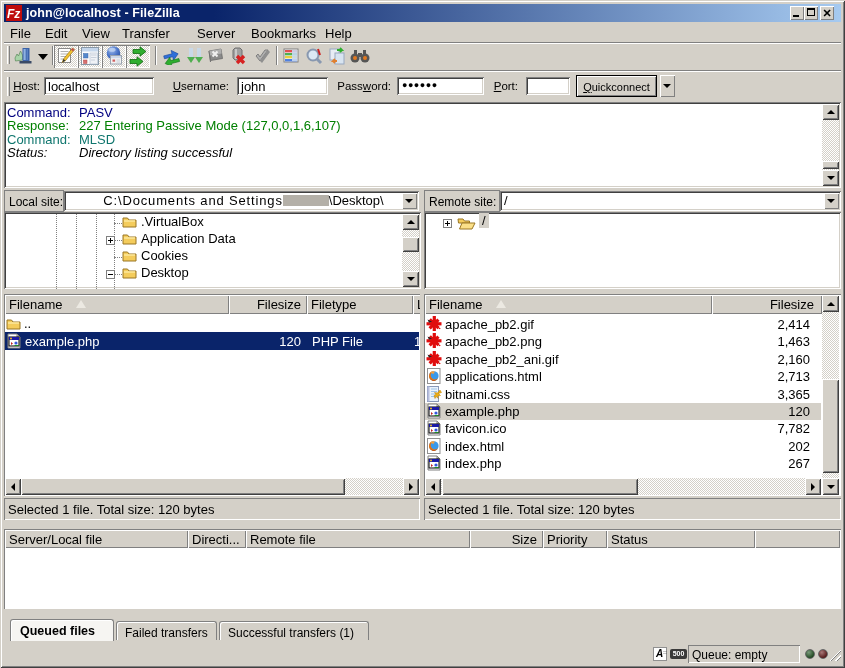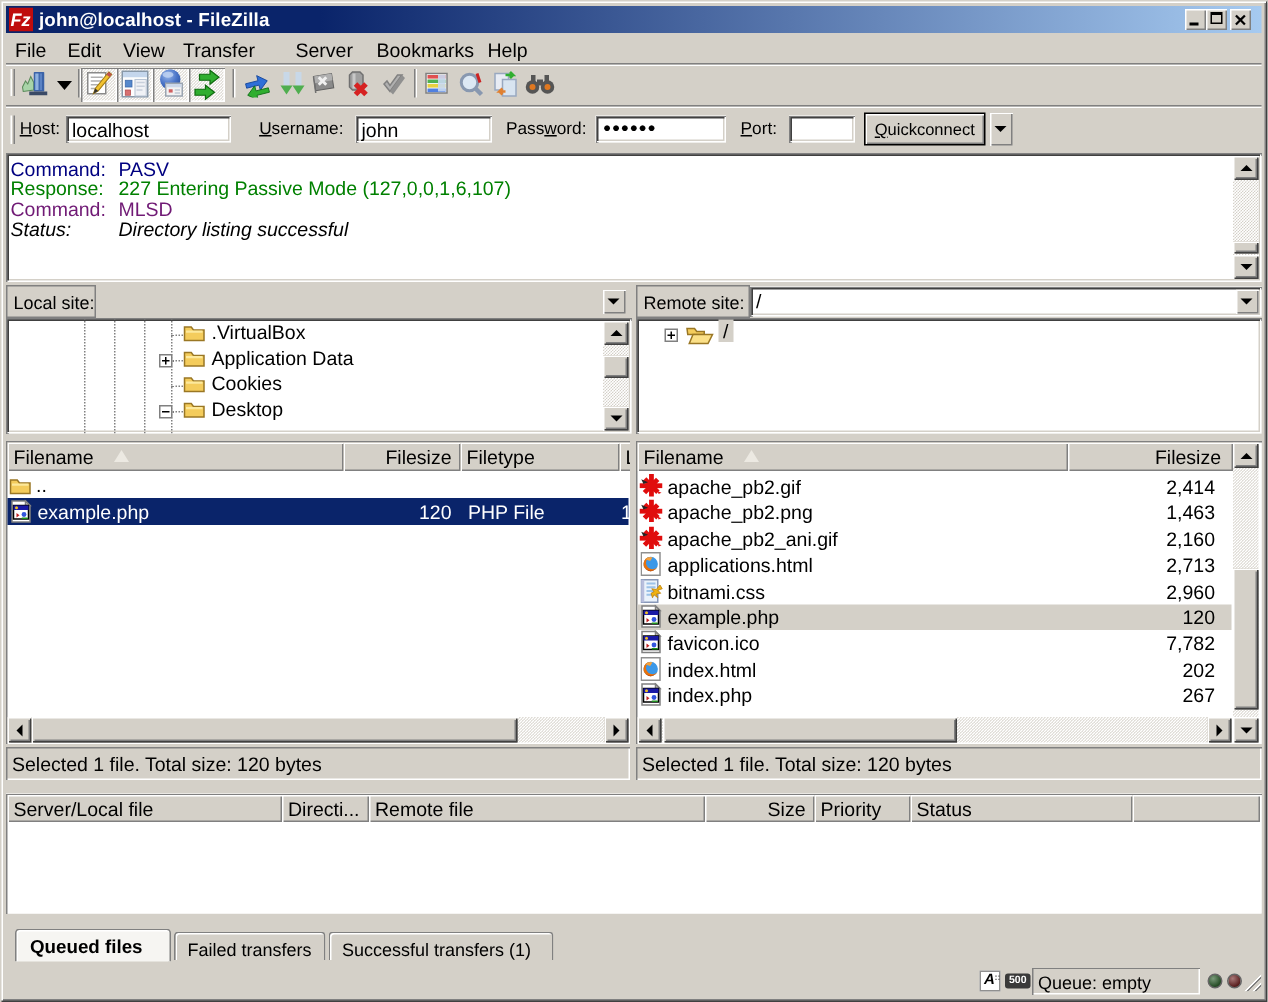--- a/index.html
+++ b/index.html
@@ -184,36 +184,37 @@
  <div class="abs" style="left:572px;top:3px;width:81px;height:22px;border:1px solid #000;background:#d4d0c8;box-shadow:inset 1px 1px 0 #fff, inset -1px -1px 0 #808080;text-align:center;padding-top:5px;font-size:11px;"><u>Q</u>uickconnect</div>
  <div class="abs raised1" style="left:656px;top:3px;width:15px;height:22px;background:#d4d0c8;">
         <div class="tri-d abs" style="left:3px;top:9px;"></div>
       </div>
 </div>
 
 <div class="abs sunken" style="left:4px;top:102px;width:837px;height:86px;background:#fff;"></div>
 <div class="abs" id="log" style="left:6px;top:104px;width:816px;height:82px;overflow:hidden;line-height:13.3px;padding-top:2px;">
  <div style="color:#000080;"><span style="display:inline-block;width:73px;padding-left:1px;">Command:</span>PASV</div>
  <div style="color:#008000;"><span style="display:inline-block;width:73px;padding-left:1px;">Response:</span>227 Entering Passive Mode (127,0,0,1,6,107)</div>
- <div style="color:#701a75;"><span style="display:inline-block;width:73px;padding-left:1px;">Command:</span>MLSD</div>
+ <div style="color:#0f766e;"><span style="display:inline-block;width:73px;padding-left:1px;">Command:</span>MLSD</div>
  <div style="color:#000000;font-style:italic;"><span style="display:inline-block;width:73px;padding-left:1px;">Status:</span>Directory listing successful</div>
 </div>
 
 <div class="abs dither" id="logsb" style="left:822px;top:104px;width:17px;height:82px;">
  <div class="sbbtn" style="left:0;top:0;width:17px;height:16px;">
         <div class="tri-u"></div>
       </div>
  <div class="thumb" style="left:0;top:57px;width:17px;height:8px;"></div>
  <div class="sbbtn" style="left:0;top:66px;width:17px;height:16px;">
         <div class="tri-d"></div>
       </div>
 </div>
 
 <div class="abs" id="localsite" style="left:4px;top:190px;width:416px;height:100px;text-align:center;">
  <div class="abs" style="left:0;top:0;width:60px;height:22px;border:1px solid #808080;background:#d4d0c8;padding:4px 0 0 4px;font-size:12px;white-space:nowrap;">Local site:</div>
+ <div class="abs sunken" style="left:60px;top:1px;width:355px;height:20px;background:#fff;padding:2px 0 0 4px;white-space:nowrap;overflow:hidden;"><span style="letter-spacing:0.85px;">C:\Documents and Settings</span><span style="display:inline-block;width:46px;height:11px;background:#b4b0a8;vertical-align:-1px;"></span>\Desktop\</div>
  <div class="abs raised1" style="left:398px;top:3px;width:15px;height:16px;background:#d4d0c8;">
         <div class="tri-d abs" style="left:3px;top:6px;"></div>
       </div>
  <div class="abs sunken" style="left:0;top:22px;width:417px;height:77px;background:#fff;overflow:hidden;">
   <div class="abs" style="left:52px;top:0;width:1px;height:77px;border-left:1px dotted #808080;"></div>
   <div class="abs" style="left:72px;top:0;width:1px;height:77px;border-left:1px dotted #808080;"></div>
   <div class="abs" style="left:92px;top:0;width:1px;height:77px;border-left:1px dotted #808080;"></div>
   <div class="abs" style="left:110px;top:0;width:1px;height:77px;border-left:1px dotted #808080;"></div>
 
   <div class="abs" style="left:110px;top:11px;width:10px;height:1px;border-top:1px dotted #808080;"></div>
@@ -392,21 +393,21 @@
    <div class="abs" style="left:295px;top:1px;width:90px;text-align:right;">2,713</div>
   </div>
   <div class="abs" style="left:1px;top:92px;width:396px;height:17px;">
    <div class="abs" style="left:2px;top:0;"><svg width="15" height="16">
               <rect x="0.5" y="0.5" width="11" height="15" fill="#eaf2fb" stroke="#8898b8"></rect>
               <rect x="0.5" y="0.5" width="2" height="15" fill="#b8bedd"></rect>
               <path d="M4,3 h6 M4,5.5 h6 M4,8 h6 M4,10.5 h5" stroke="#9cc2e8" stroke-width="1.2"></path>
               <path d="M13,4 l1.5,2.5 -3,1 2,2 -3,.5 1,2.5 -2.5,-2 -1,2 -1,-3 2,-1 -1.5,-2 3,.5 z" fill="#efb111" stroke="#b97d08" stroke-width="0.5"></path>
             </svg></div>
    <div class="abs" style="left:20px;top:1px;">bitnami.css</div>
-   <div class="abs" style="left:295px;top:1px;width:90px;text-align:right;">2,960</div>
+   <div class="abs" style="left:295px;top:1px;width:90px;text-align:right;">3,365</div>
   </div>
   <div class="abs" style="left:1px;top:109px;width:396px;height:17px;background:#d4d0c8;">
    <div class="abs" style="left:1px;top:0;"><svg width="16" height="16">
               <path d="M2,1 h9 l3,3 v11 h-12 z" fill="#fff" stroke="#808080"></path>
               <path d="M11,1 l3,3 h-3 z" fill="#d4d0c8" stroke="#808080"></path>
               <rect x="3" y="4" width="10" height="9" fill="#fff" stroke="#000"></rect>
               <rect x="3" y="4" width="10" height="3" fill="#1a1aa6"></rect>
               <circle cx="5" cy="5.5" r="1" fill="#f0c020"></circle>
               <path d="M5,9 l2,1.5 -2,1.5 z" fill="#c02020"></path>
               <circle cx="10" cy="10" r="1.6" fill="#3355dd"></circle>

